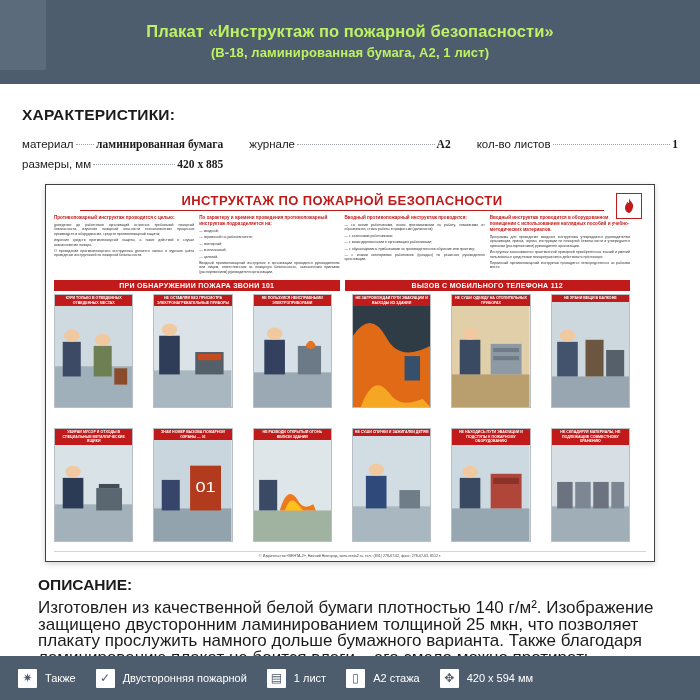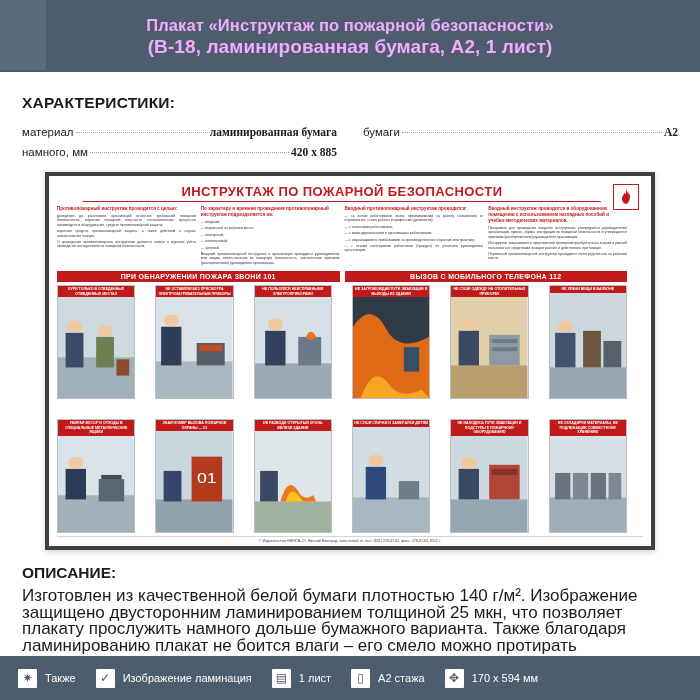--- a/index.html
+++ b/index.html
@@ -9,47 +9,47 @@
     font-family:"Liberation Sans", sans-serif;
     background:#ffffff;
     color:#1b1b1b;
     overflow:hidden;
   }
   .page { position:relative; width:700px; height:700px; }
 
   
   .header {
     position:relative;
-    height:72px;
+    height:84px;
     background:#4e5d6e;
-    color:#f0abfc;
+    color:#bef264;
     display:flex;
     flex-direction:column;
     align-items:center;
     justify-content:center;
     text-align:center;
   }
   .header .bar-left {
     position:absolute; left:0; top:0; width:46px; height:70px;
     background:#5c6b7c;
   }
   .header .title-1 { font-size:16.5px; font-weight:bold; line-height:22px; letter-spacing:.1px;}
-  .header .title-2 { font-size:19px; font-weight:bold; line-height:22px; letter-spacing:.1px;}
+  .header .title-2 { font-size:13px; font-weight:bold; line-height:22px; letter-spacing:.1px;}
 
   
   .chars { padding:18px 22px 0 22px; }
   .chars h2 {
     margin:4px 0 14px 0;
     font-size:15.5px;
     font-weight:bold;
     letter-spacing:.2px;
   }
   .char-grid {
     display:grid;
-    grid-template-columns: 1fr 1fr;
+    grid-template-columns: 1fr 1fr 1fr;
     column-gap:26px;
     row-gap:8px;
   }
   .char-row {
     display:flex;
     align-items:baseline;
     font-size:11.5px;
   }
   .char-row .k { white-space:nowrap; }
   .char-row .dots {
@@ -64,21 +64,21 @@
   
   .poster-wrap {
     margin:14px auto 0 auto;
     width:610px;
     height:378px;
     position:relative;
   }
   .poster {
     position:absolute; inset:0;
     background:#ffffff;
-    border:4px solid #404040;
+    border:1px solid #404040;
     box-shadow:0 2px 6px rgba(0,0,0,.18);
     overflow:hidden;
     padding:6px 24px 6px 8px;
   }
   .poster-title {
     text-align:center;
     color:#c01a1a;
     font-weight:bold;
     font-size:13px;
     letter-spacing:.4px;
@@ -134,21 +134,21 @@
     z-index:3;
   }
   .cell .art { position:absolute; inset:0; }
   .poster-footer {
     position:absolute; left:8px; right:8px; bottom:3px;
     font-size:3.6px; color:#444; text-align:center;
     border-top:1px solid #d0d5da; padding-top:2px;
   }
 
   
-  .desc { padding:14px 22px 0 22px; }
+  .desc { padding:14px 22px 0 22px;margin-left:16px; }
   .desc h2 { margin:0 0 6px 0; font-size:15.5px; font-weight:bold; }
   .desc p { margin:0; font-size:17px; line-height:16.5px; color:#1b1b1b; }
 
   
   .footer {
     position:absolute; left:0; bottom:0; width:700px; height:44px;
     background:#4e5d6e; color:#fff;
     display:flex; align-items:center;
   }
   .fitem {
@@ -181,28 +181,33 @@
     <h2>ХАРАКТЕРИСТИКИ:</h2>
     <div class="char-grid">
 
       <div class="char-row">
         <span class="k">материал</span>
         <span class="dots"></span>
         <span class="v">ламинированная бумага</span>
       </div>
 
       <div class="char-row">
-        <span class="k">бумаги</span>
+        <span class="k">журнале</span>
         <span class="dots"></span>
         <span class="v">А2</span>
       </div>
 
-
       <div class="char-row">
-        <span class="k">намного, мм</span>
+        <span class="k">кол-во листов</span>
+        <span class="dots"></span>
+        <span class="v">1</span>
+      </div>
+
+      <div class="char-row">
+        <span class="k">размеры, мм</span>
         <span class="dots"></span>
         <span class="v">420 x 885</span>
       </div>
 
     </div>
   </div>
 
   <div class="poster-wrap">
     <div class="poster">
 
@@ -430,34 +435,34 @@
 
   <div class="footer">
 
     <div class="fitem">
       <span class="ficon">✷</span>
       <span>Также</span>
     </div>
 
     <div class="fitem">
       <span class="ficon">✓</span>
-      <span>Изображение ламинация</span>
+      <span>Двусторонняя пожарной</span>
     </div>
 
     <div class="fitem">
       <span class="ficon">▤</span>
       <span>1 лист</span>
     </div>
 
     <div class="fitem">
       <span class="ficon">▯</span>
       <span>А2 стажа</span>
     </div>
 
     <div class="fitem">
       <span class="ficon">✥</span>
-      <span>170 х 594 мм</span>
+      <span>420 х 594 мм</span>
     </div>
 
     <div class="spacer"></div>
   </div>
 
 </div>
 
 </body></html>

